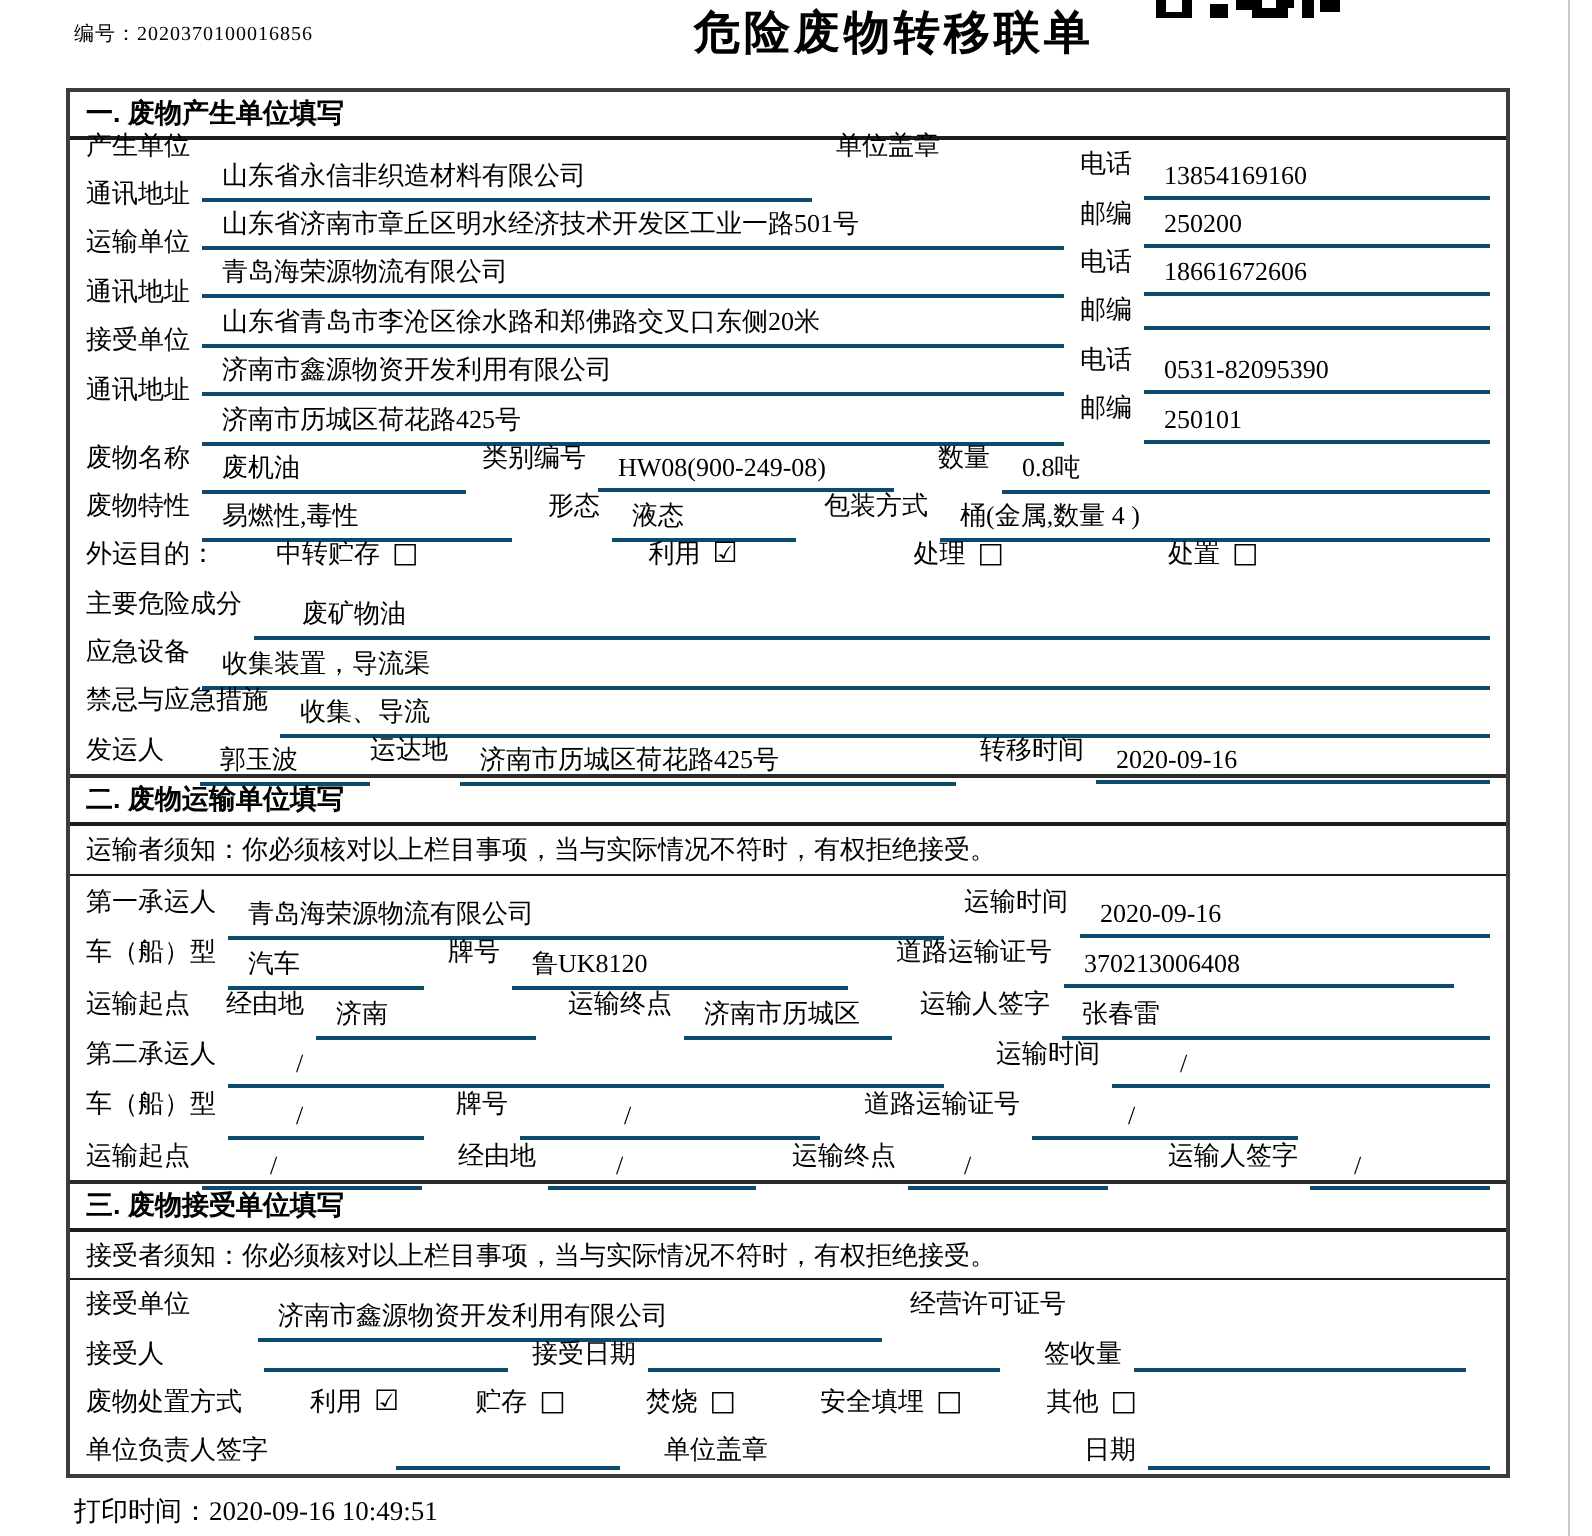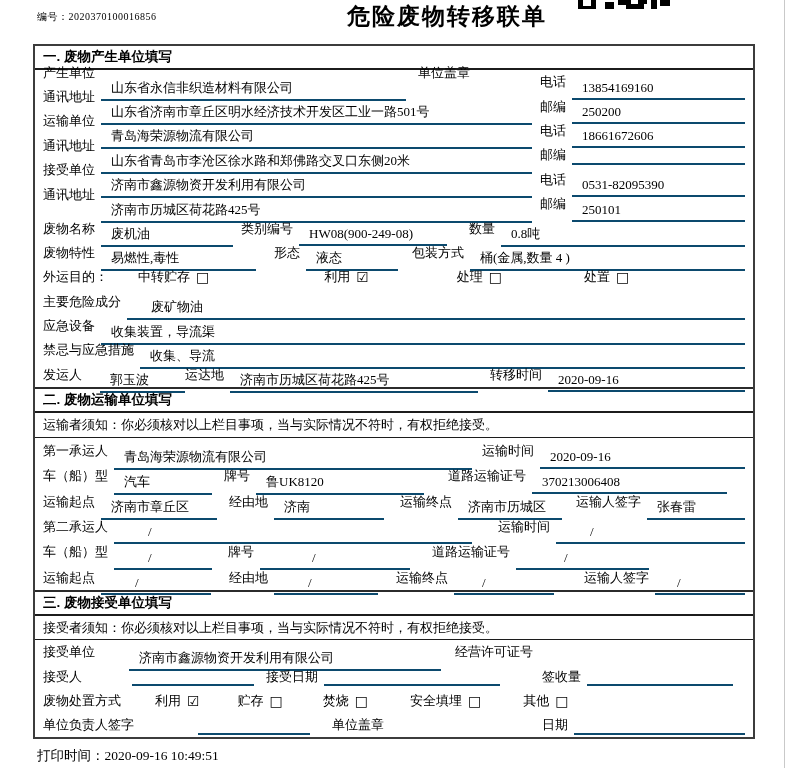--- a/index.html
+++ b/index.html
@@ -210,21 +210,20 @@
         <span class="lbl">车（船）型</span>
         <span class="u" style="width:98px">汽车</span>
         <span class="lbl" style="margin-left:12px">牌号</span>
         <span class="u" style="width:168px">鲁UK8120</span>
         <span class="lbl" style="margin-left:24px">道路运输证号</span>
         <span class="u gr" style="margin-right:18px">370213006408</span>
       </div>
 
       <div class="row">
         <span class="lbl">运输起点</span>
-        <span class="u" style="width:116px">济南市章丘区</span>
         <span class="lbl" style="margin-left:12px">经由地</span>
         <span class="u" style="width:110px">济南</span>
         <span class="lbl" style="margin-left:16px">运输终点</span>
         <span class="u" style="width:104px">济南市历城区</span>
         <span class="lbl" style="margin-left:14px">运输人签字</span>
         <span class="u gr">张春雷</span>
       </div>
 
       <div class="row">
         <span class="lbl">第二承运人</span>
@@ -263,21 +262,21 @@
         <span class="lbl">接受单位</span>
         <span class="u" style="width:312px;margin-left:28px">济南市鑫源物资开发利用有限公司</span>
         <span class="lbl" style="margin-left:14px">经营许可证号</span>
       </div>
 
       <div class="row">
         <span class="lbl">接受人</span>
         <span class="u" style="width:122px;margin-left:44px"></span>
         <span class="lbl" style="margin-left:12px">接受日期</span>
         <span class="u" style="width:176px"></span>
-        <span class="lbl" style="margin-left:42px">签收量</span>
+        <span class="lbl" style="margin-left:22px">签收量</span>
         <span class="u gr" style="margin-right:12px"></span>
       </div>
 
       <div class="row">
         <span class="lbl">废物处置方式</span>
         <span class="opt" style="margin-left:28px">
           <span>利用</span>
           <span class="cb">☑</span>
         </span>
         <span class="opt" style="margin-left:38px">

